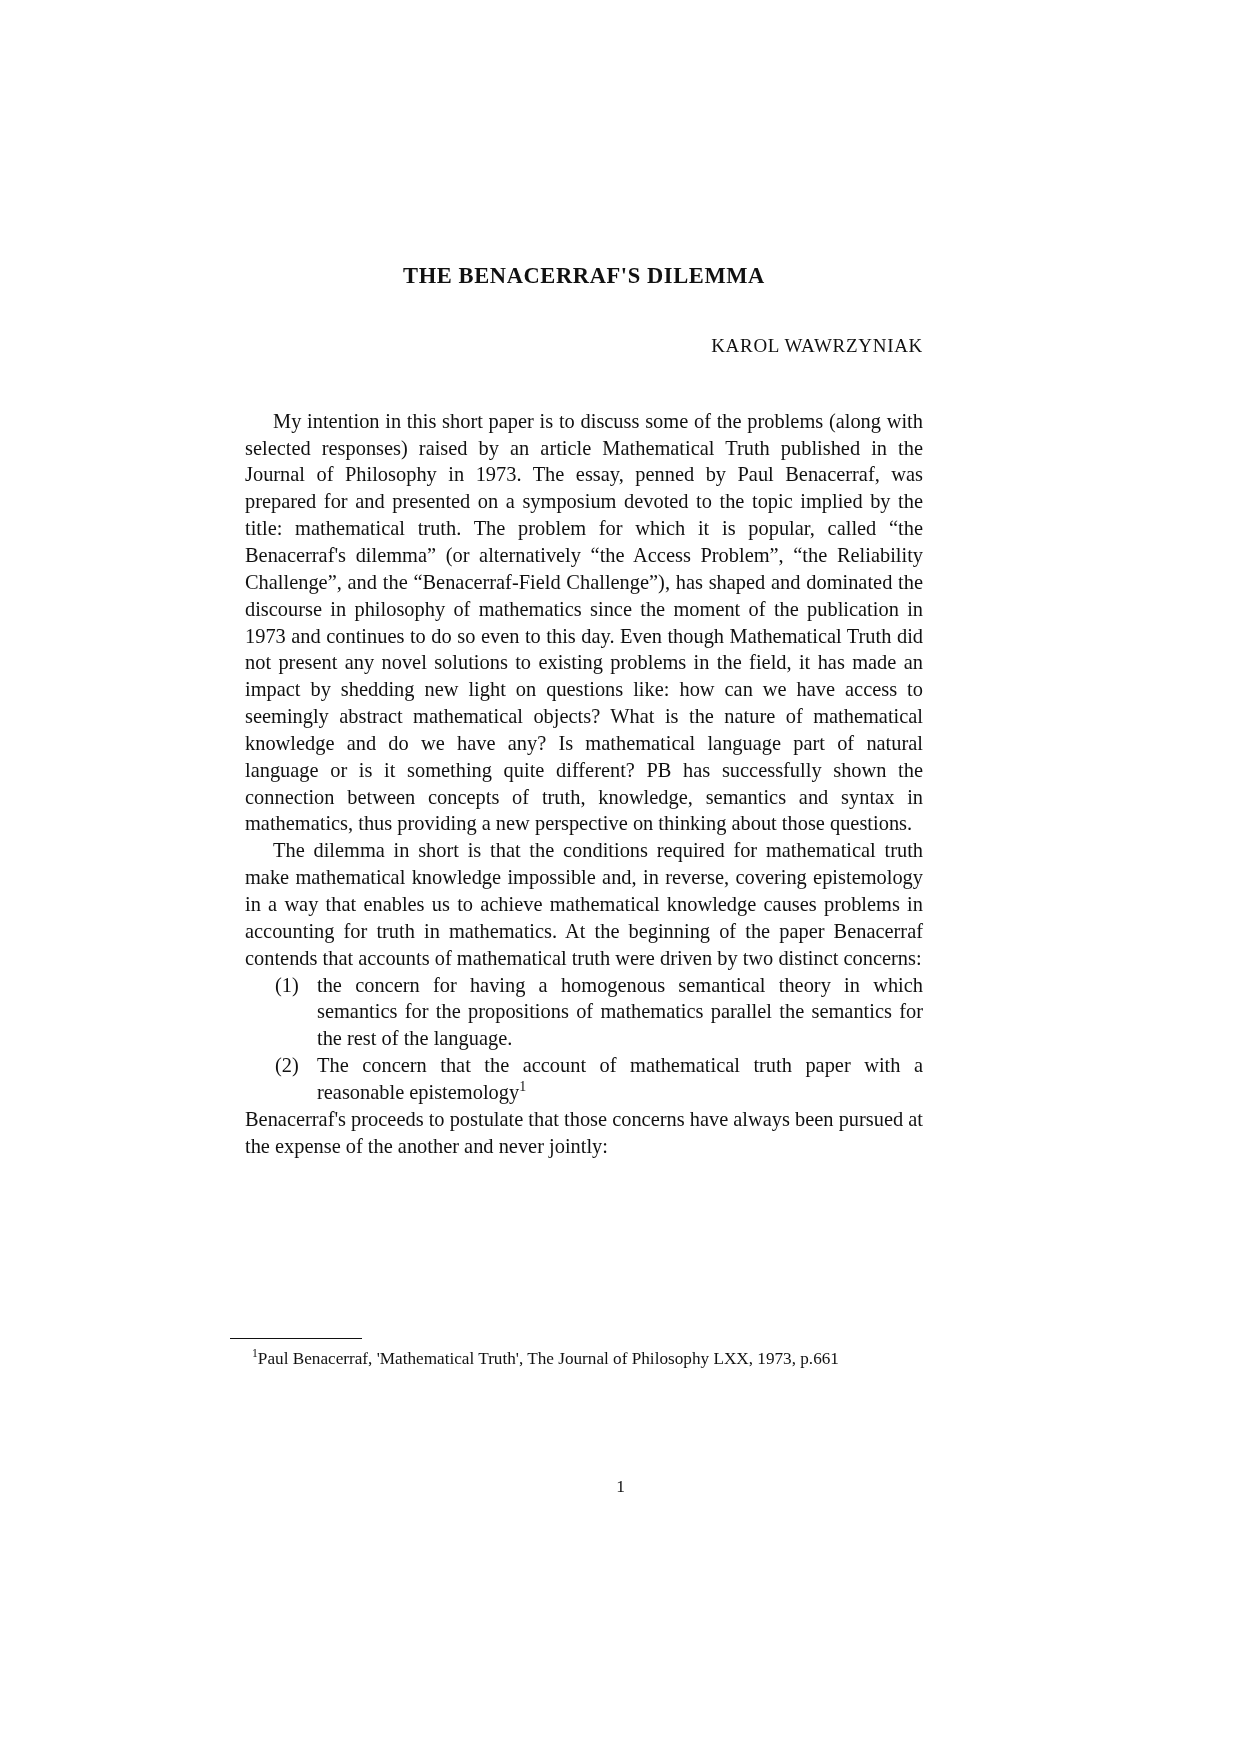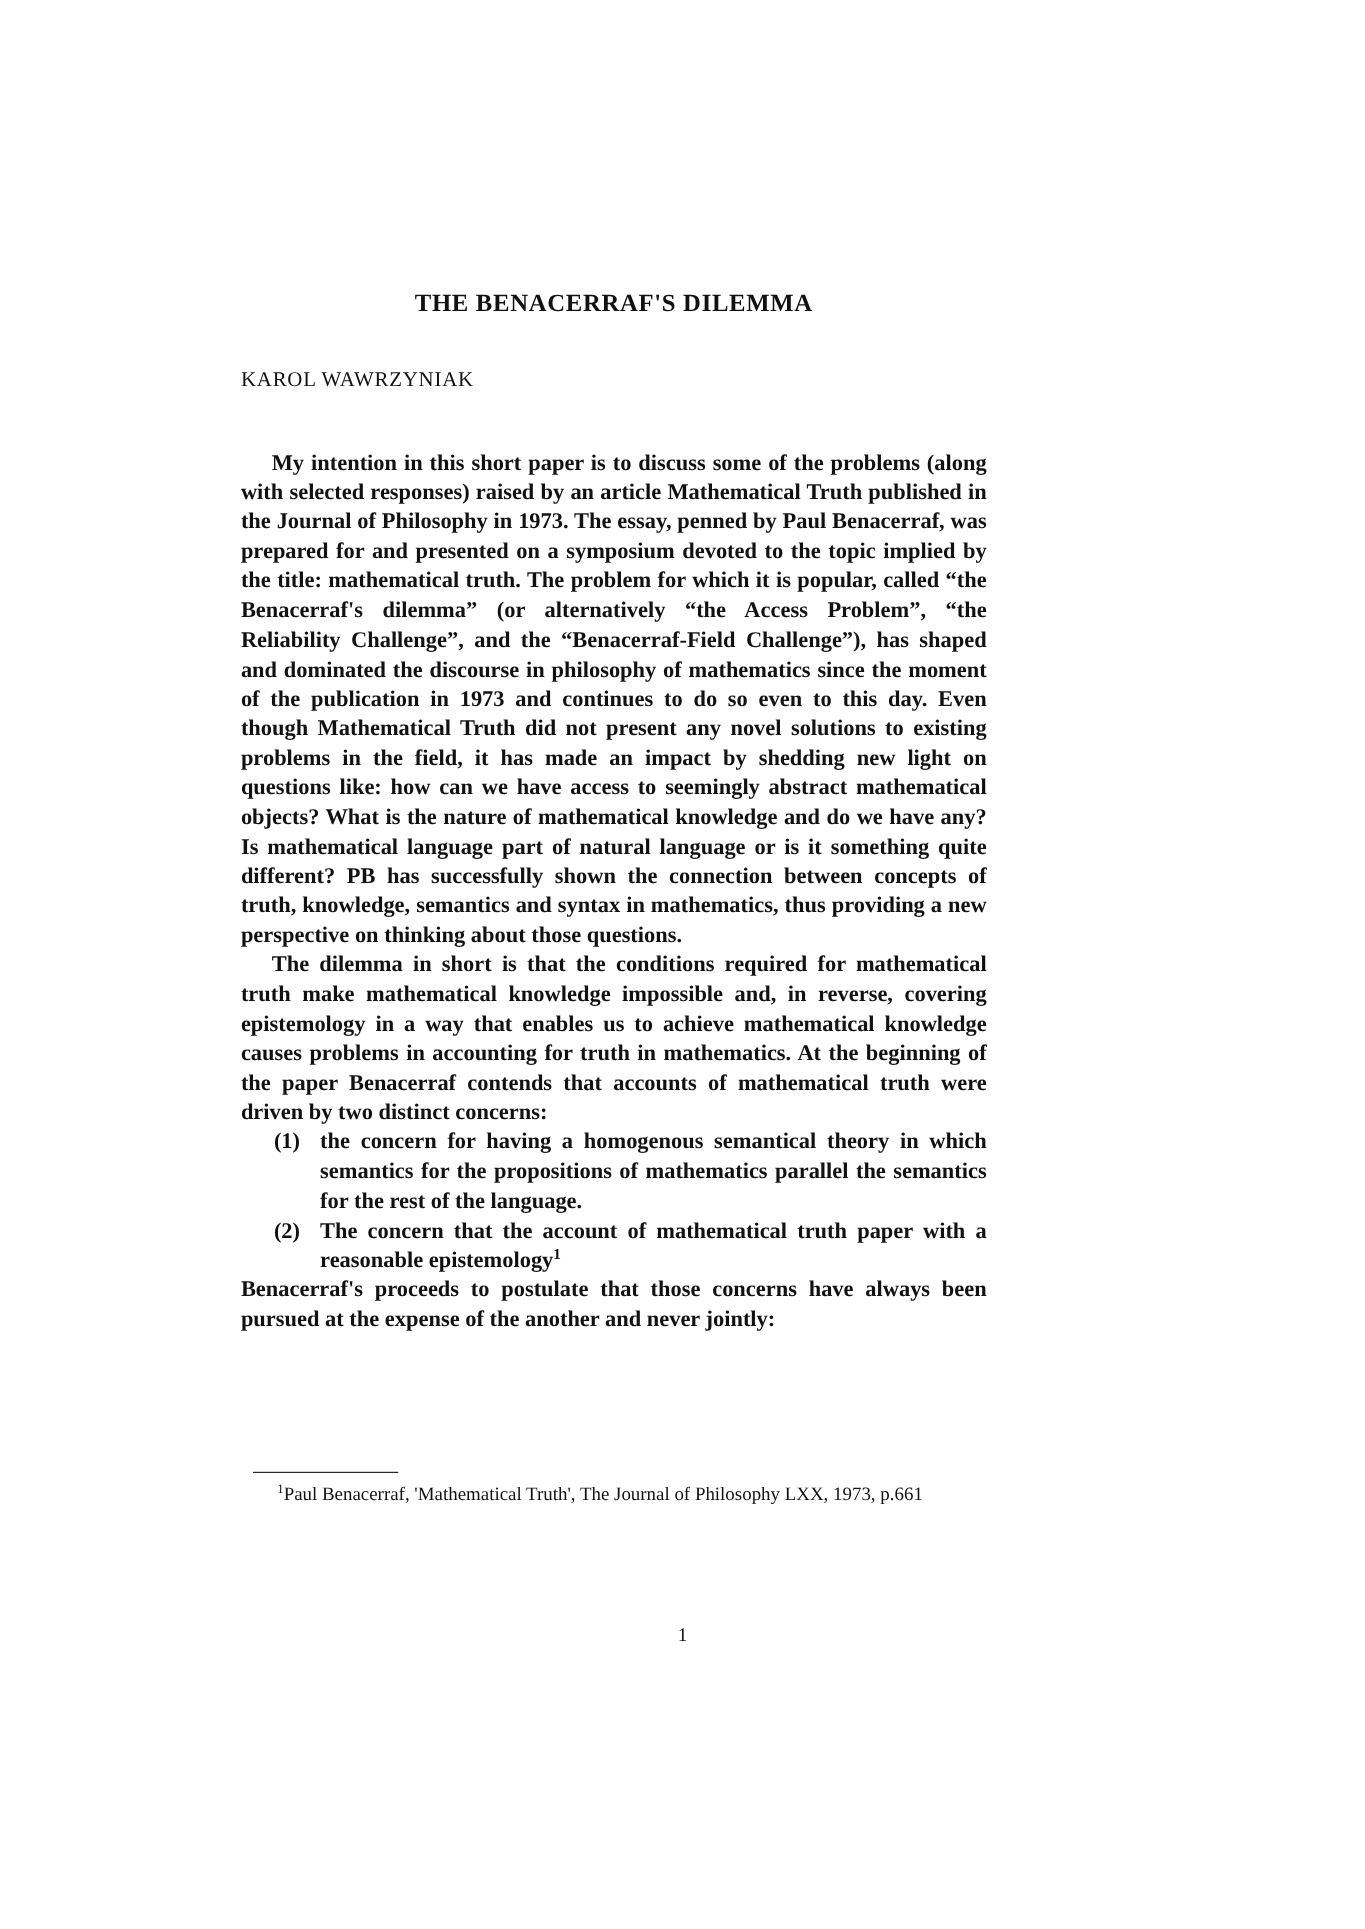--- a/index.html
+++ b/index.html
@@ -19,49 +19,48 @@
     position: relative;
     width: 1241px;
     height: 1754px;
     background: #ffffff;
     overflow: hidden;
   }
 
   
   .textblock {
     position: absolute;
-    left: 219px;
+    left: 245px;
     top: 262px;
     width: 678px;
   }
 
   .doc-title {
     text-align: center;
     font-size: 22.5px;
     font-weight: bold;
     letter-spacing: 0.6px;
     line-height: 1.2;
     margin: 0;
     padding: 0;
   }
 
   .doc-author {
-    text-align: left;
+    text-align: right;
     font-size: 19px;
     font-weight: normal;
     letter-spacing: 0.7px;
     line-height: 1.2;
     margin: 0;
     padding: 0;
     margin-top: 46px;
   }
 
   .body-area {
     margin-top: 50px;
-    font-weight: bold;
   }
 
   p.para {
     margin: 0;
     padding: 0;
     font-size: 20.4px;
     line-height: 26.85px;
     text-align: justify;
     text-justify: inter-word;
     hyphens: manual;

